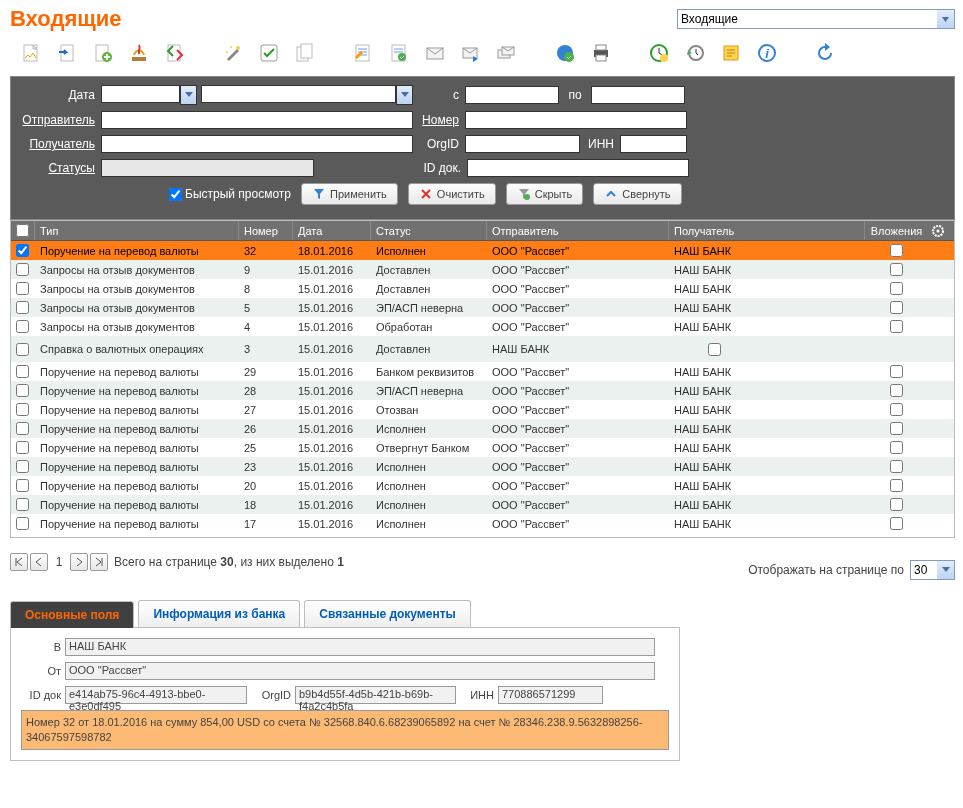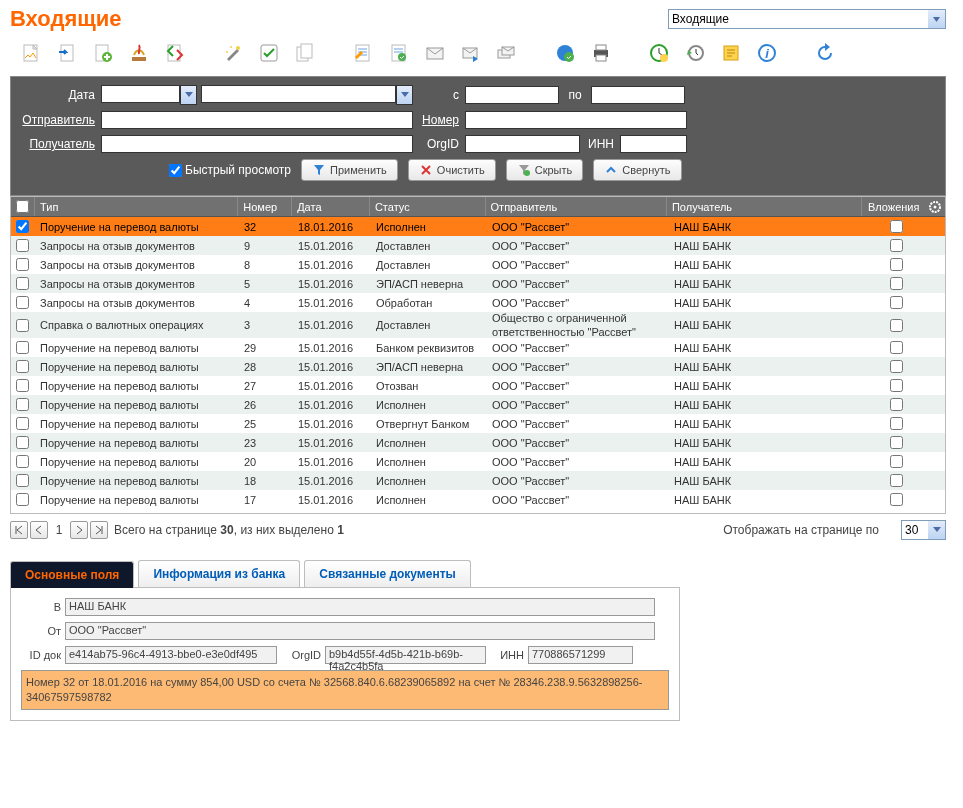--- a/index.html
+++ b/index.html
@@ -1,17 +1,17 @@
 <!DOCTYPE html>
 <html><head>
 <meta charset="utf-8">
 <style>
   * { box-sizing: border-box; }
   body { margin:0; font-family: Arial, Helvetica, sans-serif; font-size:12px; color:#444; width:963px; background:#fff;}
-  .page { padding:6px 17px 10px 10px; }
+  .page { padding:6px 8px 10px 10px; }
   .top-row { display:flex; justify-content:space-between; align-items:center; }
   h1 { margin:0; color:#ff6600; font-size:22px; font-weight:bold; }
   .tb-select-wrap{display:inline-flex;align-items:center;border:1px solid #7f9db9;height:20px;width:278px;}
   .tb-select-wrap input{flex:1;border:none;height:18px;font-size:12px;padding:0 3px;outline:none;}
   .tb-select-wrap .dd{width:17px;height:18px;background:linear-gradient(#e3ecfa,#bdd4f3);display:flex;align-items:center;justify-content:center;}
 
   .toolbar { display:flex; gap:14px; padding:10px 10px 12px 10px; }
   .tb-icon { width:22px; height:22px; display:flex; align-items:center; justify-content:center; }
 
   .filter-panel { background:#5a5a5a; border:1px solid #888; padding:8px; }
@@ -43,21 +43,21 @@
   .c-pol { width:196px; }
   .c-vl { width:63px; text-align:center; display:flex; justify-content:center;align-items:center;}
   input[type=checkbox]{width:13px;height:13px;margin:0;}
 
   .pager{display:flex;align-items:center;justify-content:space-between;margin-top:6px;}
   .pgbtns{display:flex;align-items:center;gap:2px;}
   .pgb{width:18px;height:18px;border:1px solid #999;background:linear-gradient(#fff,#e6e6e6);display:flex;align-items:center;justify-content:center;border-radius:2px;cursor:pointer;}
 
   .tabs{display:flex;margin-top:20px;border-bottom:1px solid #bdbdbd;}
   .tab{border:1px solid #bdbdbd;border-bottom:none;padding:6px 14px;margin-right:4px;background:linear-gradient(#fff,#eee);color:#005db8;font-weight:bold;cursor:pointer;border-radius:3px 3px 0 0;font-size:12px;}
-  .tab.active{color:#ff6600;background:#0f172a;position:relative;top:1px;}
+  .tab.active{color:#ff6600;background:#404040;position:relative;top:1px;}
 
   .detail{border:1px solid #bdbdbd;border-top:none;padding:10px;width:670px;}
   .dlrow{display:flex;align-items:center;margin-bottom:6px;gap:4px;}
   .dll{width:40px;text-align:right;font-size:11px;}
   .dli{height:18px;border:1px solid #999;background:#f1f1f1;padding:1px 3px;font-size:11px;color:#444;}
   .multiline{border:1px solid #999;background:#fdba74;padding:4px;font-size:11px;color:#444;line-height:15px;width:100%;}
 </style>
 </head>
 <body>
 
@@ -244,20 +244,27 @@
       <div class="flabel2 link" style="width:40px;">Номер</div>
       <div class="finput" style="width:222px;"></div>
     </div>
     <div class="filter-row">
       <div class="flabel link">Получатель</div>
       <div class="finput" style="width:312px;"></div>
       <div class="flabel2" style="width:40px;">OrgID</div>
       <div class="finput" style="width:115px;"></div>
       <div class="flabel2" style="width:28px;">ИНН</div>
       <div class="finput" style="width:67px;"></div>
+    </div>
+    <div class="filter-row">
+      <div class="flabel link">Статусы</div>
+      <div class="finput" style="width:213px;background:#e7e7e7;"></div>
+      <div style="width:95px;"></div>
+      <div class="flabel2" style="width:40px;">ID док.</div>
+      <div class="finput" style="width:222px;"></div>
     </div>
     <div class="filter-row" style="justify-content:flex-start;padding-left:150px;gap:10px;">
       <label style="color:#fff;display:flex;align-items:center;gap:3px;">
           <input type="checkbox" checked="" style="">
           <span>Быстрый просмотр</span>
         </label>
       <div class="btn">
           <svg width="14" height="14">
             <path d="M2 2h10l-4 5v5l-2-1V7z" fill="#3082d6"></path>
           </svg>
@@ -376,21 +383,20 @@
           </div>
         </div>
         <div class="grow alt tall">
           <div class="gcell c-chk">
             <input type="checkbox" style="">
           </div>
           <div class="gcell c-type">Справка о валютных операциях</div>
           <div class="gcell c-num">3</div>
           <div class="gcell c-date">15.01.2016</div>
           <div class="gcell c-stat">Доставлен</div>
-          <div class="gcell c-otpr">Общество с ограниченной ответственностью "Рассвет"</div>
           <div class="gcell c-pol">НАШ БАНК</div>
           <div class="gcell c-vl">
             <input type="checkbox" style="">
           </div>
         </div>
         <div class="grow">
           <div class="gcell c-chk">
             <input type="checkbox" style="">
           </div>
           <div class="gcell c-type">Поручение на перевод валюты</div>
@@ -538,21 +544,21 @@
             </svg>
           </div>
         <div class="pgb">
             <svg width="10" height="10">
               <path d="M8 1v8M2 1l5 4-5 4" stroke="#555" fill="none"></path>
             </svg>
           </div>
       </div>
       <div><span>Всего на странице </span><b>30</b><span>, из них выделено </span><b>1</b></div>
     </div>
-    <div style="display:flex;align-items:center;gap:22px;">
+    <div style="display:flex;align-items:center;gap:6px;margin-top:16px;">
       <span>Отображать на странице по</span>
       <div class="tb-select-wrap" style="width:45px;">
         <input style="width: 26px;" value="30">
         <div class="dd">
             <svg width="8" height="8">
               <polygon points="0,1 8,1 4,6" fill="#4a6da8"></polygon>
             </svg>
           </div>
       </div>
     </div>
@@ -567,21 +573,21 @@
     <div class="dlrow">
       <div class="dll">В</div>
       <div class="dli" style="width:590px;">НАШ БАНК</div>
     </div>
     <div class="dlrow">
       <div class="dll">От</div>
       <div class="dli" style="width:590px;">ООО "Рассвет"</div>
     </div>
     <div class="dlrow">
       <div class="dll">ID док</div>
-      <div class="dli" style="width:212px;">e414ab75-96c4-4913-bbe0-e3e0df495</div>
+      <div class="dli" style="width:182px;">e414ab75-96c4-4913-bbe0-e3e0df495</div>
       <div class="dll" style="width:40px;">OrgID</div>
       <div class="dli" style="width:161px;">b9b4d55f-4d5b-421b-b69b-f4a2c4b5fa</div>
       <div class="dll" style="width:34px;">ИНН</div>
       <div class="dli" style="width:105px;">770886571299</div>
     </div>
     <div class="multiline">Номер 32 от 18.01.2016 на сумму 854,00 USD со счета № 32568.840.6.68239065892 на счет № 28346.238.9.5632898256-34067597598782</div>
   </div>
 </div>
 
 </body></html>

